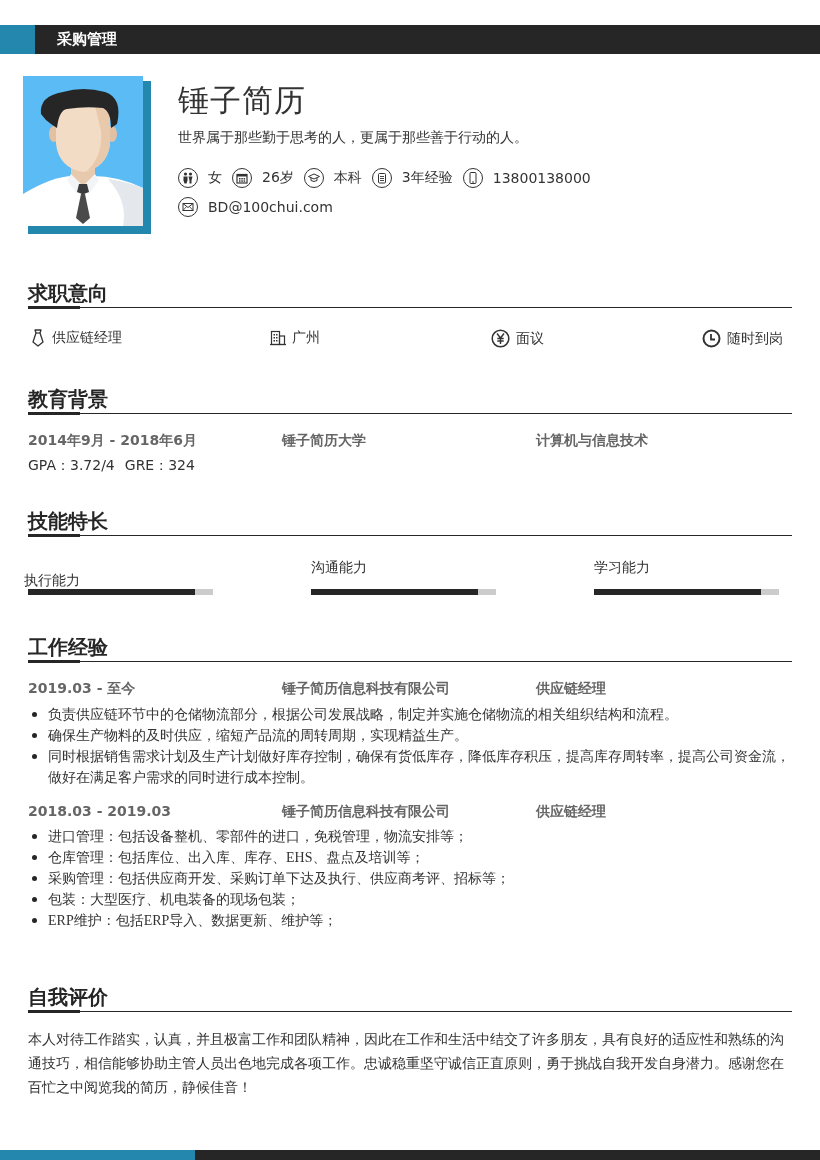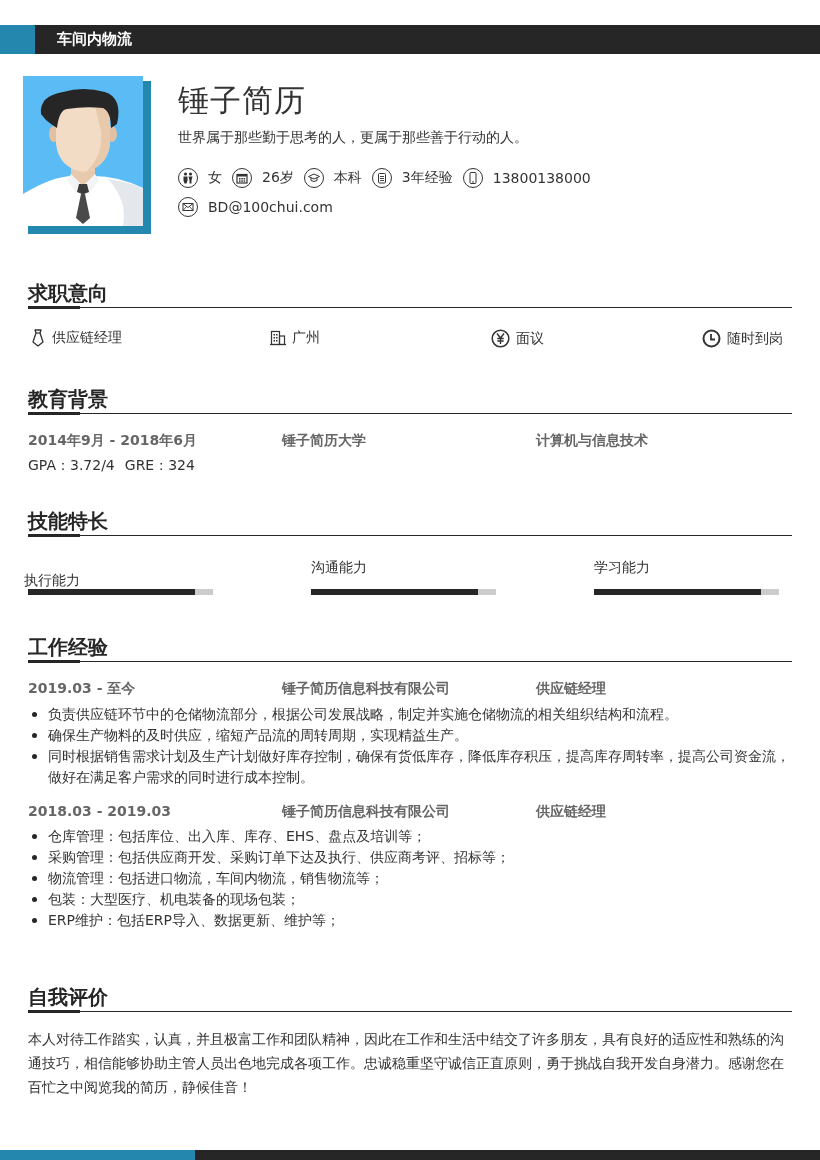--- a/index.html
+++ b/index.html
@@ -35,34 +35,34 @@
   .edu-row { position: absolute; top: 432px; font-size: 14px; font-weight: bold; color: #666; }
   .edu-sub { position: absolute; left: 28px; top: 457px; font-size: 14px; color: #333; }
   .edu-sub span { margin-right: 10px; }
 
   .skill-label { position: absolute; top: 559px; font-size: 14px; color: #333; }
   .skill-bar { position: absolute; top: 589px; width: 185px; height: 6px; background: #cccccc; }
   .skill-bar .fill { height: 6px; background: #262626; }
 
   .job-head { position: absolute; font-size: 14px; font-weight: bold; color: #666; }
   .bullets { position: absolute; left: 28px; width: 768px; list-style: none; font-size: 14px; color: #333; line-height: 21px; }
-  .bullets li { position: relative; padding-left: 20px; }
+  .bullets li { position: relative; padding-left: 20px; font-family: Liberation Serif, serif; }
   .bullets li::before { content: ""; position: absolute; left: 4px; top: 8px; width: 5px; height: 5px; border-radius: 50%; background: #262626; }
 
   .self-eval { position: absolute; left: 28px; top: 1027px; width: 766px; font-size: 14px; color: #333; line-height: 24px; }
 
   .footer { position: absolute; left: 0; top: 1150px; width: 820px; height: 10px; background: #262626; }
   .footer .accent { position: absolute; left: 0; top: 0; width: 195px; height: 10px; background: #2487ad; }
 </style>
 </head>
 <body>
 
 <div class="top-bar">
   <div class="accent"></div>
-  <div class="title">车间内物流</div>
+  <div class="title">采购管理</div>
 </div>
 
 <div class="photo-wrap">
   <div class="photo-shadow"></div>
   <div class="photo">
     <svg width="120" height="150" viewBox="0 0 120 150">
       <rect width="120" height="150" fill="#5bbcf5"></rect>
 
       <path d="M0 118 Q30 100 50 100 L70 100 Q95 100 120 112 L120 150 L0 150 Z" fill="#ffffff"></path>
       <path d="M85 103 Q105 106 120 112 L120 150 L100 150 Q105 125 85 103 Z" fill="#e4e8ec"></path>
@@ -244,23 +244,23 @@
 <ul class="bullets" style="top:704px;">
   <li>负责供应链环节中的仓储物流部分，根据公司发展战略，制定并实施仓储物流的相关组织结构和流程。</li>
   <li>确保生产物料的及时供应，缩短产品流的周转周期，实现精益生产。</li>
   <li>同时根据销售需求计划及生产计划做好库存控制，确保有货低库存，降低库存积压，提高库存周转率，提高公司资金流，做好在满足客户需求的同时进行成本控制。</li>
 </ul>
 
 <div class="job-head" style="left:28px; top:803px;">2018.03 - 2019.03</div>
 <div class="job-head" style="left:282px; top:803px;">锤子简历信息科技有限公司</div>
 <div class="job-head" style="left:536px; top:803px;">供应链经理</div>
 <ul class="bullets" style="top:826px;">
+  <li>进口管理：包括设备整机、零部件的进口，免税管理，物流安排等；</li>
   <li>仓库管理：包括库位、出入库、库存、EHS、盘点及培训等；</li>
   <li>采购管理：包括供应商开发、采购订单下达及执行、供应商考评、招标等；</li>
-  <li>物流管理：包括进口物流，车间内物流，销售物流等；</li>
   <li>包装：大型医疗、机电装备的现场包装；</li>
   <li>ERP维护：包括ERP导入、数据更新、维护等；</li>
 </ul>
 
 <div class="section-title" style="top:984px;">自我评价</div>
 <div class="section-line" style="top:1011px;">
     <div class="thick"></div>
   </div>
 <div class="self-eval">本人对待工作踏实，认真，并且极富工作和团队精神，因此在工作和生活中结交了许多朋友，具有良好的适应性和熟练的沟通技巧，相信能够协助主管人员出色地完成各项工作。忠诚稳重坚守诚信正直原则，勇于挑战自我开发自身潜力。感谢您在百忙之中阅览我的简历，静候佳音！</div>
 

